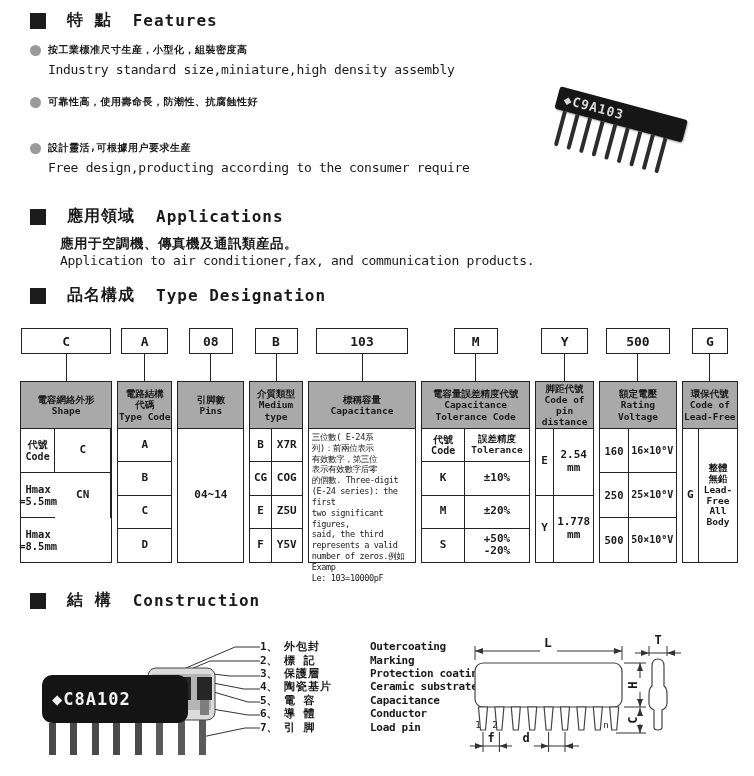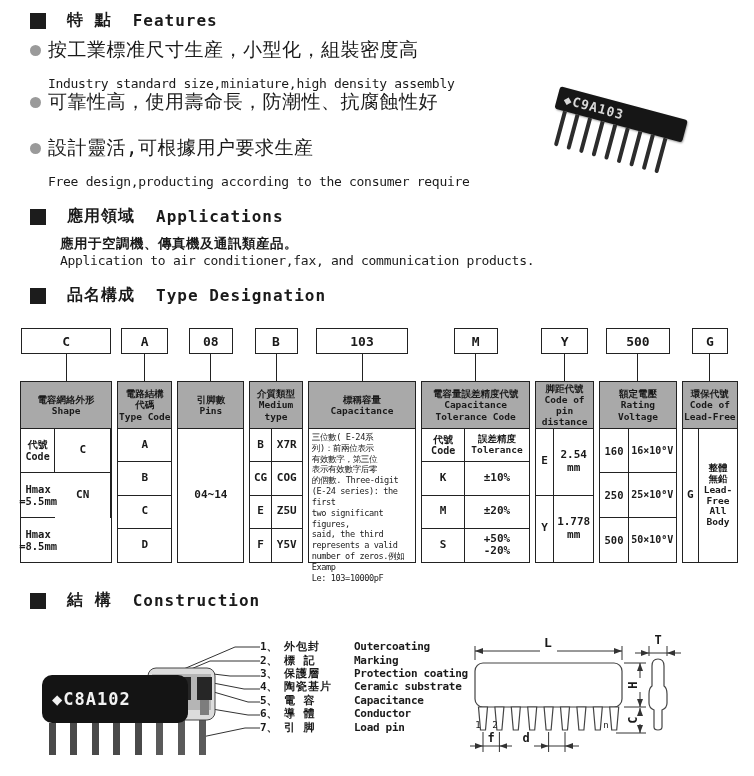--- a/index.html
+++ b/index.html
@@ -12,22 +12,22 @@
 
   
   .sec-h { position:absolute; display:flex; align-items:center; gap:21px;
            font-weight:bold; font-size:16px; letter-spacing:1px; }
   .sq { width:16px; height:16px; background:#1c1c1c; flex:0 0 auto; }
 
   
   .feat-item { position:absolute; left:30px; }
   .feat-row1 { display:flex; align-items:center; gap:7px; height:16px; }
   .bullet { width:11px; height:11px; border-radius:50%; background:#9a9a9a; flex:0 0 auto; }
-  .feat-zh { font-weight:normal; font-size:19px; letter-spacing:0.5px; }
-  .feat-en { font-size:13px; margin-left:18px; margin-top:18px; letter-spacing:-0.3px; }
+  .feat-zh { font-weight:bold; font-size:10px; letter-spacing:0.5px; }
+  .feat-en { font-size:13px; margin-left:18px; margin-top:4px; letter-spacing:-0.3px; }
 
   .app-zh { position:absolute; left:60px; top:235px; font-weight:bold; font-size:13.5px; letter-spacing:0.5px; }
   .app-en { position:absolute; left:60px; top:253px; font-size:13px; letter-spacing:-0.3px; }
 
   
   .photo { position:absolute; left:558px; top:88px; width:170px; height:105px; }
   .photo-rot { transform:rotate(15deg); transform-origin:8px 8px; }
   .photo-body { width:132px; height:23px; background:#161616; border-radius:3px;
                 color:#d9d9d9; font-size:13px; font-weight:bold; display:flex;
                 align-items:center; padding-left:7px; letter-spacing:1px; box-sizing:border-box;
@@ -51,21 +51,21 @@
   .br { border-right:1px solid #222; }
   .bb { border-bottom:1px solid #222; }
   .cap-text { padding:3px 2px 0 3px; font-size:8.6px; line-height:1.26;
               white-space:pre-line; letter-spacing:-0.4px; }
 
   
   .con-label-list { position:absolute; left:260px; top:640px; }
   .con-row { display:flex; height:13.4px; align-items:center; font-size:11px; font-weight:bold; }
   .con-num { width:24px; }
   .con-zh { width:70px; letter-spacing:1px; }
-  .con-en { letter-spacing:-0.3px; }
+  .con-en { letter-spacing:-0.3px;margin-left:16px; }
   .con-marking { position:absolute; left:52px; top:689px; color:#f2f2f2;
                  font-size:17px; font-weight:bold; letter-spacing:1px; z-index:3; }
   svg text { font-family:"DejaVu Sans Mono","Liberation Mono",monospace; fill:#1a1a1a; }
 </style>
 </head>
 <body>
 
 <div class="sec-h" style="left:30px; top:10px;">
   <span class="sq"></span>
   <span>特 點</span>

